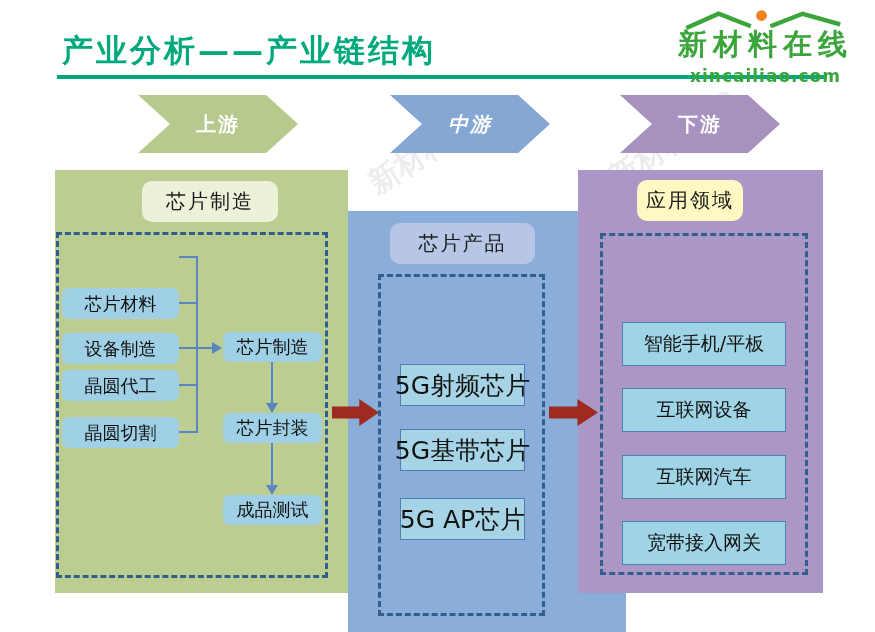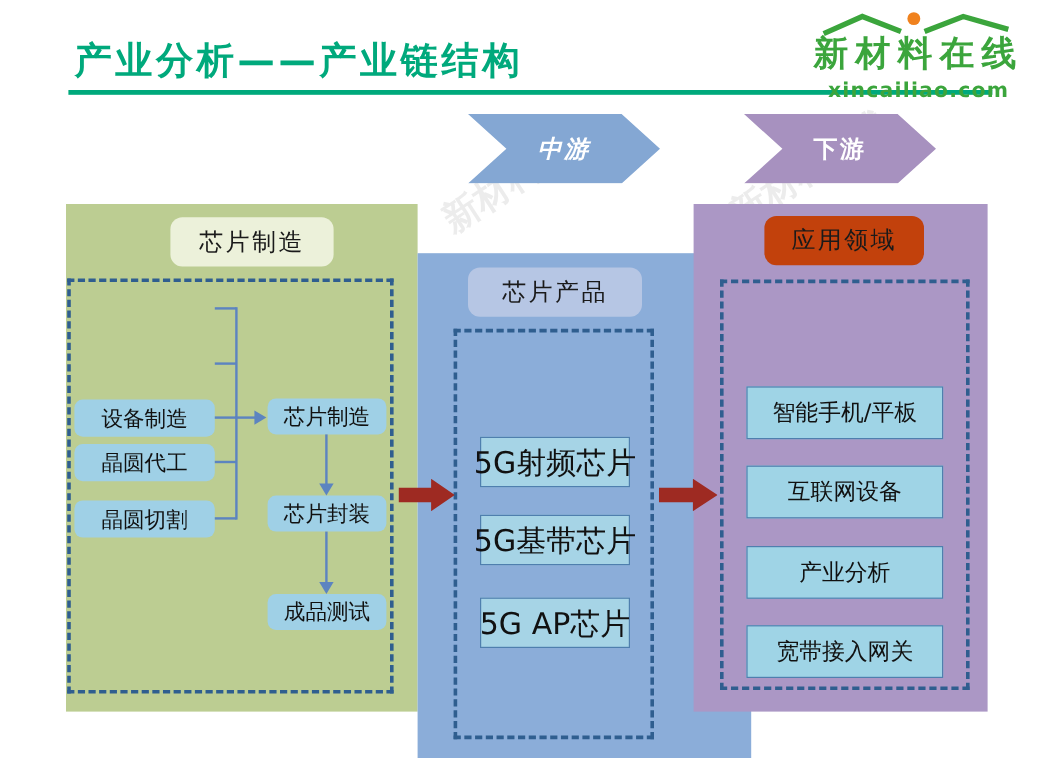--- a/index.html
+++ b/index.html
@@ -34,21 +34,21 @@
   .panel{position:absolute;top:170px;height:423px;}
   .panel-up{left:55px;width:293px;background:#BCCD92;}
   .panel-mid{left:348px;width:278px;background:#8BADD9;margin-top:41px;}
   .panel-down{left:578px;width:245px;background:#AB97C5;}
   .pill{
     position:absolute;border-radius:10px;display:flex;align-items:center;justify-content:center;
     font-size:20px;color:#1a1a1a;letter-spacing:2px;
   }
   .pill-up{left:87px;top:11px;width:136px;height:41px;background:#ECF1DA;}
   .pill-mid{left:42px;top:12px;width:145px;height:41px;background:#B6C6E4;}
-  .pill-down{left:59px;top:10px;width:133px;height:41px;background:#c2410c;}
+  .pill-down{left:59px;top:10px;width:106px;height:41px;background:#fef9c3;}
   .dashed{position:absolute;border:3px dashed #2F5E8F;}
   .dash-up{left:1px;top:62px;width:266px;height:340px;}
   .dash-mid{left:30px;top:63px;width:161px;height:336px;}
   .dash-down{left:22px;top:63px;width:202px;height:336px;}
   
   .nbox{
     position:absolute;display:flex;align-items:center;justify-content:center;
     color:#111111;white-space:nowrap;
   }
   .inbox{left:7px;width:117px;height:31px;background:#9FD0E6;border-radius:7px;font-size:18px;}
@@ -103,31 +103,35 @@
   <div class="logo">
     <svg class="logo-roof" viewBox="0 0 190 24">
       <polyline points="6,21 42,5 78,19" fill="none" stroke="#3BA53C" stroke-width="5"></polyline>
       <polyline points="100,19 136,5 178,17" fill="none" stroke="#3BA53C" stroke-width="5"></polyline>
       <circle cx="90" cy="7" r="6" fill="#F0821E"></circle>
     </svg>
     <div class="logo-name">新材料在线</div>
     <div class="logo-domain">xincailiao.com</div>
   </div>
 
+  <div class="chevron chev-up">
+    <span>上游</span>
+  </div>
   <div class="chevron chev-mid">
     <span>中游</span>
   </div>
   <div class="chevron chev-down">
     <span>下游</span>
   </div>
 
   <div class="panel panel-up">
     <div class="pill pill-up">芯片制造</div>
     <div class="dashed dash-up"></div>
 
+    <div class="nbox inbox" style="top:118px;">芯片材料</div>
     <div class="nbox inbox" style="top:163px;">设备制造</div>
     <div class="nbox inbox" style="top:200px;">晶圆代工</div>
     <div class="nbox inbox" style="top:247px;text-align:right;">晶圆切割</div>
 
     <div class="cline" style="left:124px;top:86px;width:18px;height:2px;"></div>
     <div class="cline" style="left:124px;top:132px;width:18px;height:2px;"></div>
     <div class="cline" style="left:124px;top:177px;width:18px;height:2px;"></div>
     <div class="cline" style="left:124px;top:214px;width:18px;height:2px;"></div>
     <div class="cline" style="left:124px;top:261px;width:18px;height:2px;"></div>
     <div class="cline" style="left:141px;top:86px;width:2px;height:177px;"></div>
@@ -150,21 +154,21 @@
     <div class="nbox midbox" style="top:153px;">5G射频芯片</div>
     <div class="nbox midbox" style="top:218px;">5G基带芯片</div>
     <div class="nbox midbox" style="top:287px;">5G AP芯片</div>
   </div>
 
   <div class="panel panel-down">
     <div class="pill pill-down">应用领域</div>
     <div class="dashed dash-down"></div>
     <div class="nbox downbox" style="top:152px;">智能手机/平板</div>
     <div class="nbox downbox" style="top:218px;">互联网设备</div>
-    <div class="nbox downbox" style="top:285px;">产业分析</div>
+    <div class="nbox downbox" style="top:285px;">互联网汽车</div>
     <div class="nbox downbox" style="top:351px;text-align:right;">宽带接入网关</div>
   </div>
 
   <div class="red-arrow red1"></div>
   <div class="red-arrow red2"></div>
 
 
 </div>
 
 </body></html>

